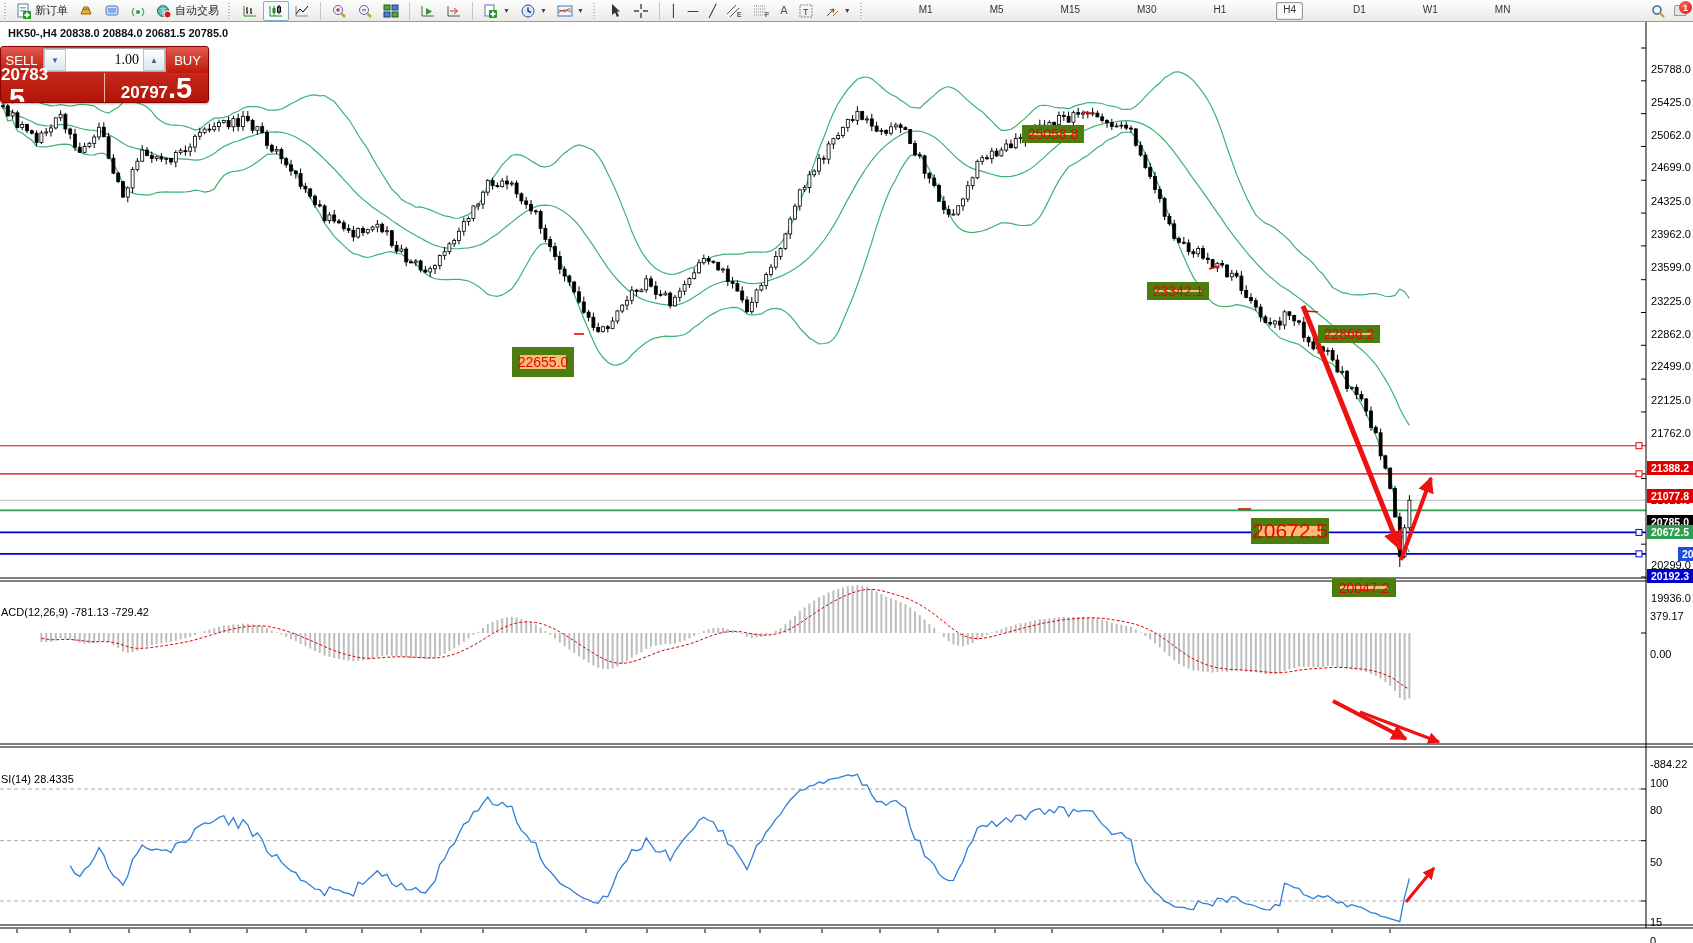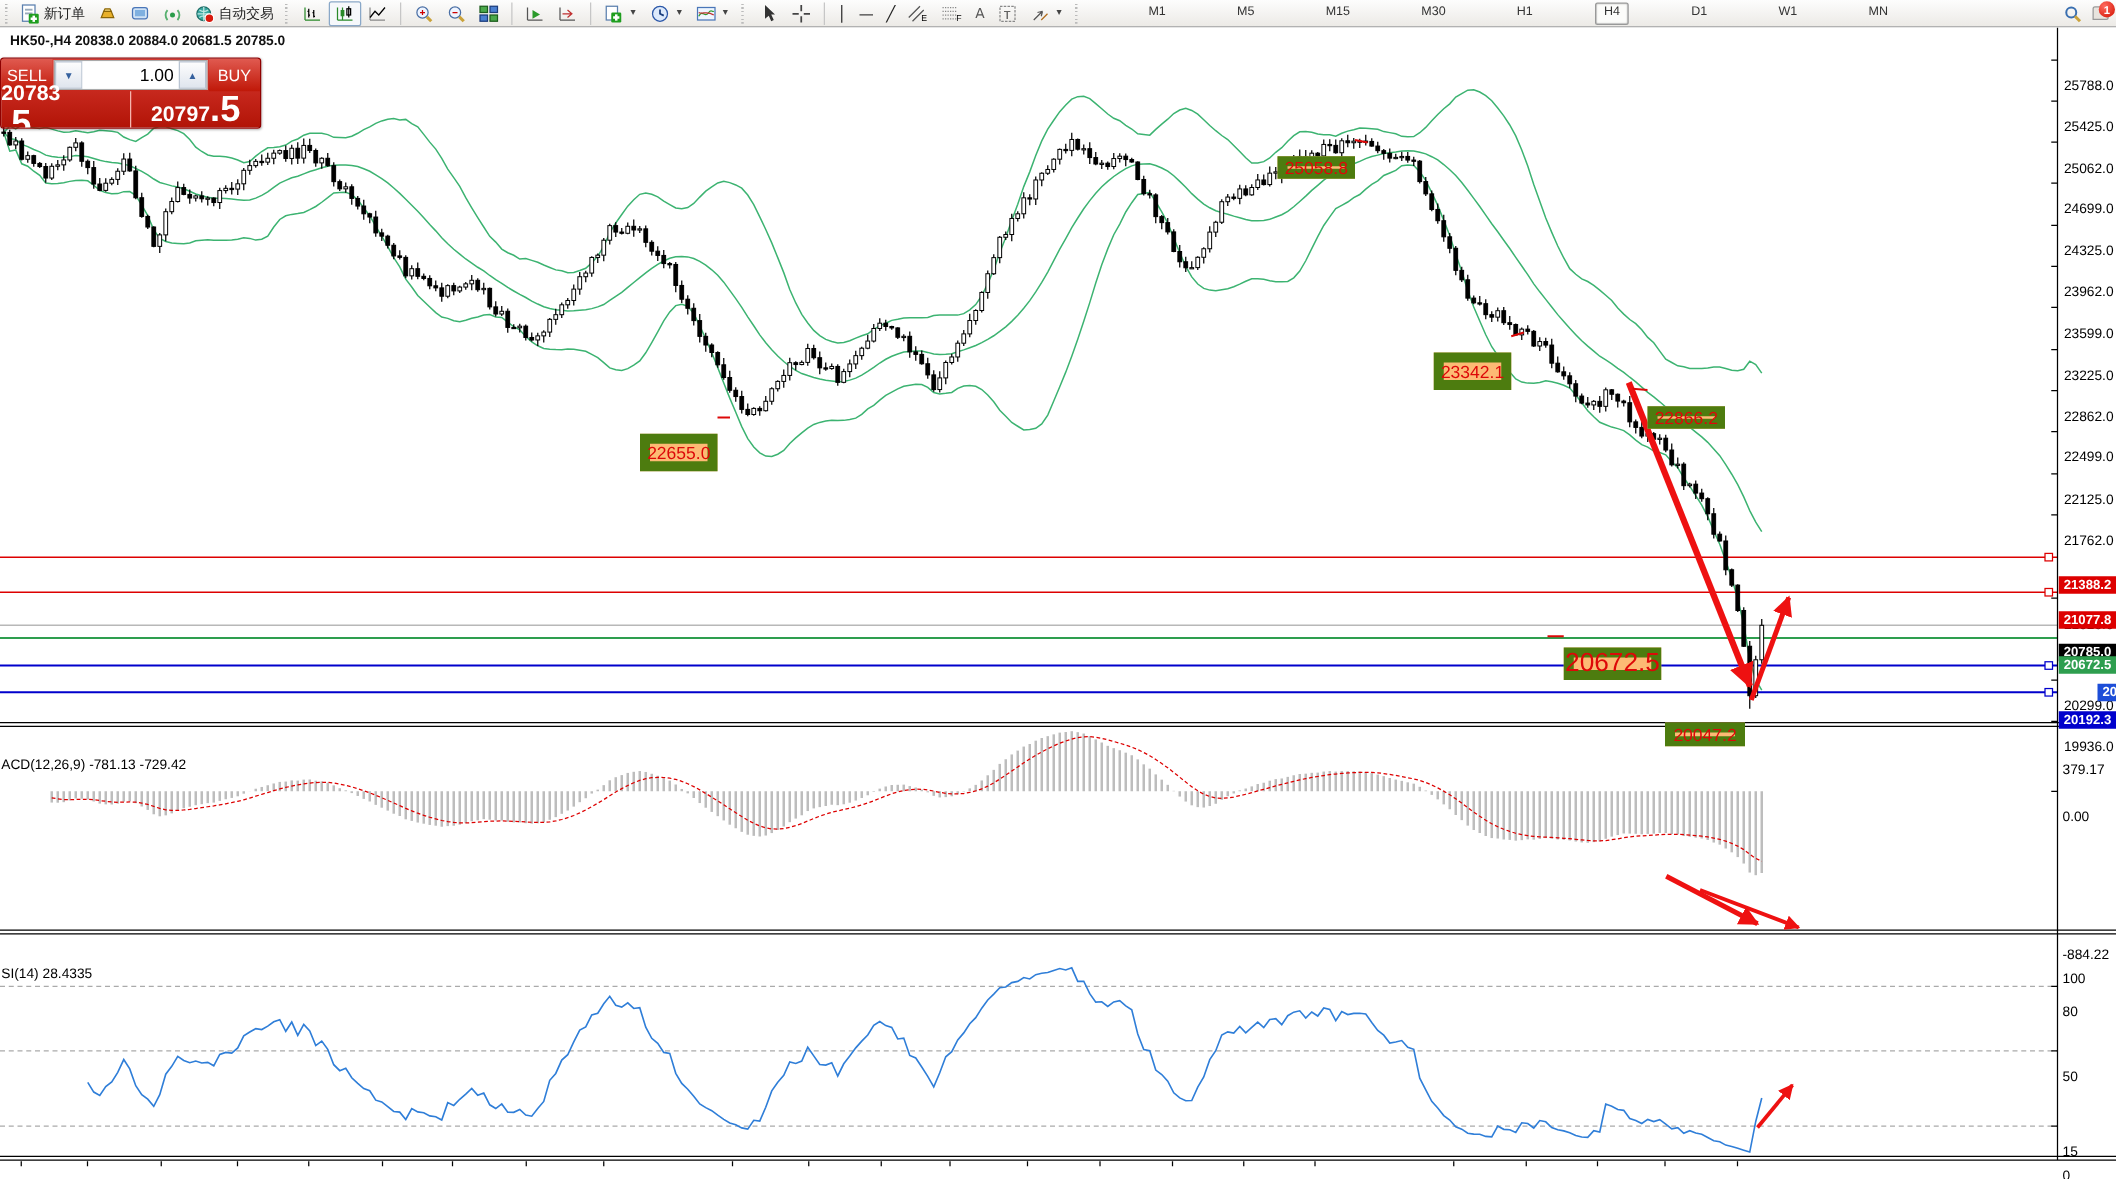--- a/index.html
+++ b/index.html
@@ -37,21 +37,21 @@
 
   
   #trade-panel { position:absolute; left:0px; top:24px; width:209px; height:57px;
                  border:1px solid #8f0000; border-radius:3px; overflow:hidden;
                  background:linear-gradient(#d93a31,#b21407); box-shadow:0 1px 2px rgba(0,0,0,.3); }
   #tp-top { position:absolute; left:0; top:0; width:100%; height:26px; display:flex; }
   .tp-btn { width:41px; color:#fff; font-size:13px; display:flex; align-items:center; justify-content:center;
             background:linear-gradient(#e05a50,#c01808); cursor:pointer; }
   #tp-vol { flex:1; background:#fff; margin:1px; border:1px solid #aaa; display:flex; align-items:stretch; }
   #tp-vol input { flex:1; border:0; text-align:right; font-size:14px; padding-right:4px; width:60px; outline:none;
-                  font-family:Liberation Sans, sans-serif;}
+                  font-family:Liberation Serif, serif;}
   .spin { width:22px; background:linear-gradient(#fdfdfd,#dfe5ee); border:1px solid #b9c4d2; color:#35619e;
           font-size:8px; display:flex; align-items:center; justify-content:center; cursor:pointer; }
   #tp-prices { position:absolute; left:0; top:26px; width:100%; height:31px; display:flex; }
   .tp-price { flex:1; color:#fff; display:flex; align-items:baseline; justify-content:center; padding-top:1px; }
   .tp-price:first-child { border-right:1px solid #f5b5ae;flex-direction:column; }
   .p-main { font-size:17px; font-weight:bold; letter-spacing:0; }
   .p-big  { font-size:29px; font-weight:bold; line-height:28px; }
 
   
   .ytick { position:absolute; left:1650px; width:42px; font-size:11px; color:#000; text-align:center; }
@@ -1293,19 +1293,19 @@
       <div class="sub-tick" style="top: 833.69px;">50</div>
       <div class="sub-tick" style="top: 893.995px;">15</div>
       <div class="sub-tick" style="top: 913px;">0</div>
       <div class="badge" style="top: 438.726px; background: rgb(221, 0, 0);">21388.2</div>
       <div class="badge" style="top: 466.785px; background: rgb(221, 0, 0);">21077.8</div>
       <div class="badge" style="top: 493.253px; background: rgb(0, 0, 0);">20785.0</div>
       <div class="badge" style="top: 503.423px; background: rgb(46, 158, 79);">20672.5</div>
       <div class="badge" style="top: 525.416px; background: #1d4ed8; margin-left: 31px;">20429.2</div>
       <div class="badge" style="top: 546.831px; background: rgb(0, 0, 204);">20192.3</div>
       <div class="annot" style="left: 1022px; top: 103px; width: 62px; height: 18px;">25058.8</div>
-      <div class="annot" style="left: 1147px; top: 260px; width: 62px; height: 30px;">23342.1</div>
+      <div class="annot" style="left: 1147px; top: 260px; width: 62px; height: 18px;">23342.1</div>
       <div class="annot" style="left: 1318px; top: 303px; width: 62px; height: 18px;">22866.2</div>
       <div class="annot" style="left: 512px; top: 325px; width: 62px; height: 30px;">22655.0</div>
       <div class="annot big" style="left: 1251px; top: 496px; width: 78px; height: 26px;">20672.5</div>
       <div class="annot" style="left: 1332px; top: 556px; width: 64px; height: 19px;">20047.2</div>
     </div>
 </div>
 
 </body></html>

